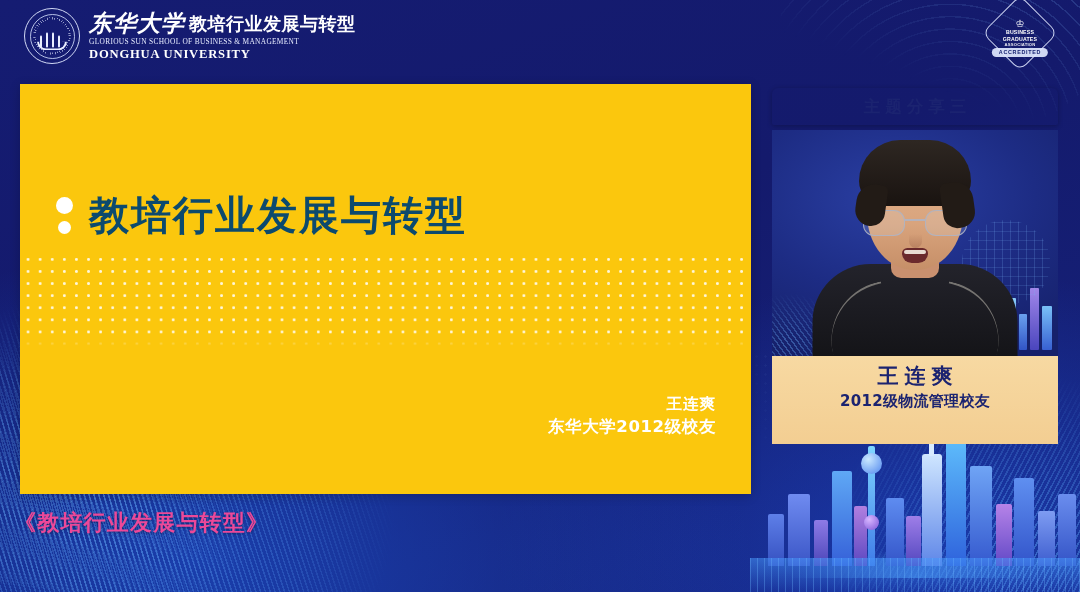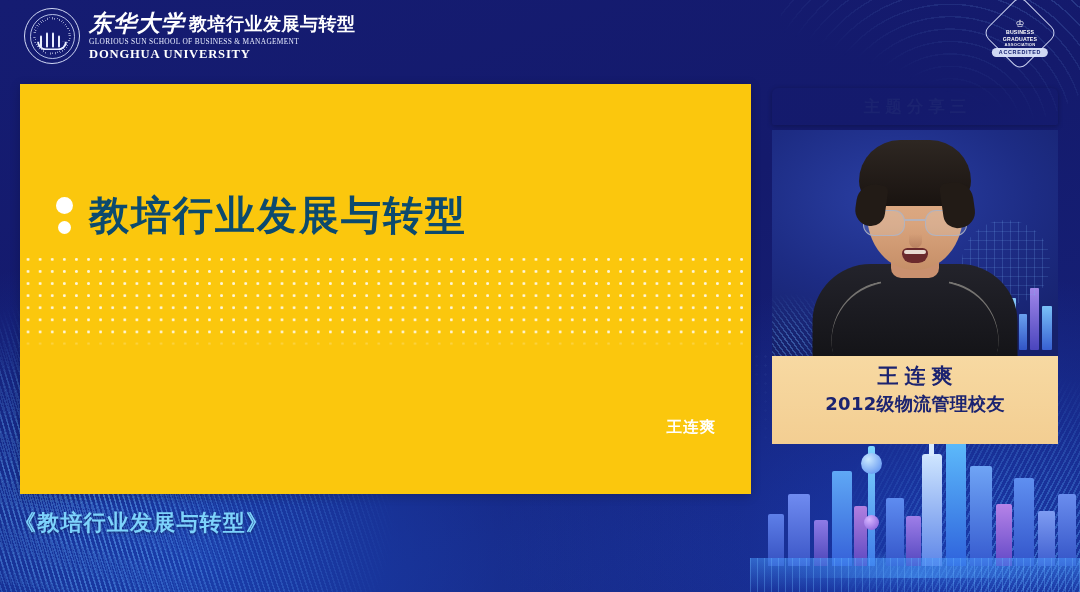--- a/index.html
+++ b/index.html
@@ -289,28 +289,28 @@
   .rp-info {
     position:absolute; left:772px; top:356px; width:286px; height:88px;
     background:linear-gradient(180deg,#F7D9A2 0%,#F3CE92 100%);
     text-align:center; padding-top:6px;
   }
   .rp-info .nm {
     color:#1B2370; font-size:21px; font-weight:700; letter-spacing:6px; text-indent:6px;
     font-family:"DejaVu Sans","Liberation Sans",sans-serif; line-height:1.35;
   }
   .rp-info .l2, .rp-info .l3 {
-    color:#1B2370; font-size:18px; font-weight:700; letter-spacing:.3px;
+    color:#1B2370; font-size:15px; font-weight:700; letter-spacing:.3px;
     font-family:"DejaVu Sans","Liberation Sans",sans-serif; line-height:1.5;
   }
 
   
   .caption {
     position:absolute; left:14px; top:508px;
-    color:#7dd3fc; font-size:22px; font-weight:700; letter-spacing:1.2px;
+    color:#ec4899; font-size:22px; font-weight:700; letter-spacing:1.2px;
     font-family:"DejaVu Sans","Liberation Sans",sans-serif;
     text-shadow:0 1px 3px rgba(0,0,0,.35);
   }
 </style>
 </head>
 <body>
 
 <div id="stage">
 
   <div class="bg-grad"></div>
@@ -389,20 +389,21 @@
     <div class="slide-title-row">
       <div class="tdots">
         <span></span>
           <span></span>
       </div>
       <div class="slide-title">教培行业发展与转型</div>
     </div>
 
     <div class="slide-speaker">
       <div class="nm">王连爽</div>
+      <div class="l2">东华大学2012级校友</div>
     </div>
   </div>
 
   <div class="rp-banner">
     <div class="lbl">主题分享三</div>
   </div>
 
   <div class="video">
     <div class="vbg"></div>
     <div class="vcity">

